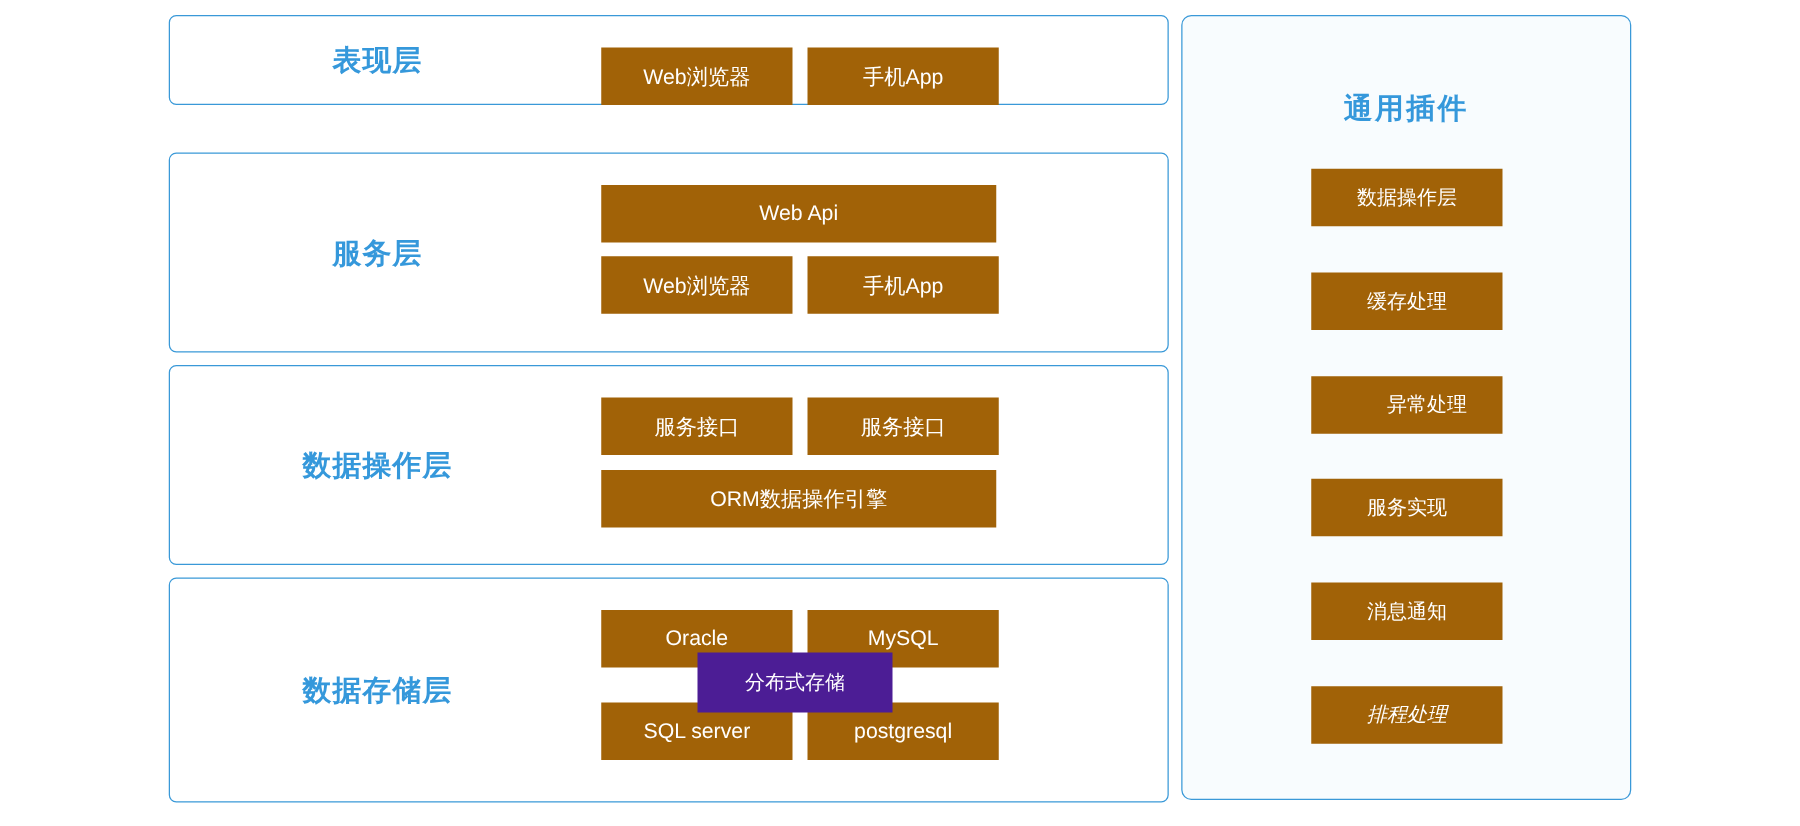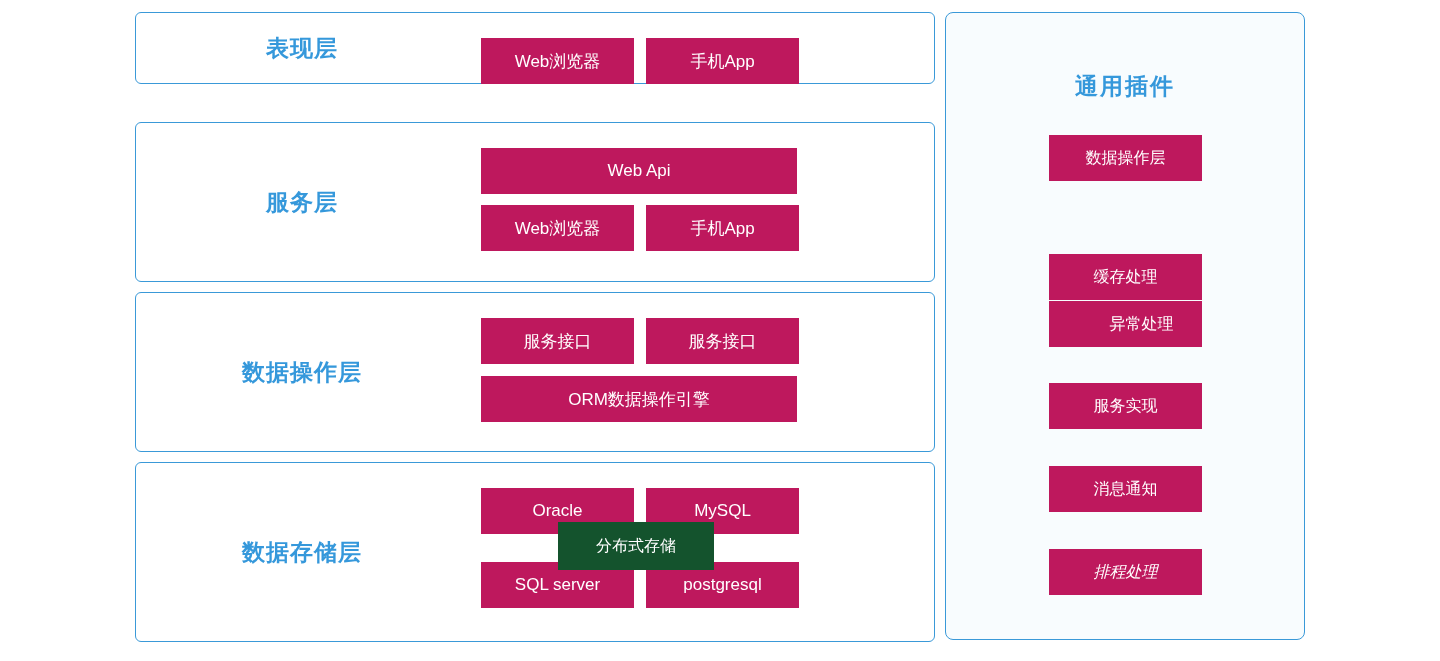--- a/index.html
+++ b/index.html
@@ -28,32 +28,32 @@
 
   .layer-label {
     position:absolute; left:0; top:0; bottom:0; width:332px;
     display:flex; align-items:center; justify-content:center;
     color:#3598db; font-size:23px; font-weight:bold; letter-spacing:1px;
   }
 
   .node {
     position:absolute;
     width:153px; height:46px;
-    background:#be185d; color:#ffffff;
+    background:#a16207; color:#ffffff;
     display:flex; align-items:center; justify-content:center;
     font-size:17px; text-align:center; white-space:nowrap;
   }
   .node.wide { width:316px; }
   .node.col2 { left:510px; }
   .node.col1 { left:345px; }
 
   .node.orange {
     left:422px; top:59px;
     width:156px; height:48px;
-    background:#14532d;
+    background:#4c1d95;
     font-size:16px;
     z-index:2;
   }
 
   
   .plugins-panel {
     position:absolute;
     left:945px; top:12px;
     width:360px; height:628px;
     background:#f8fcfe;
@@ -64,21 +64,21 @@
     position:absolute; top:58px; left:0; right:0;
     text-align:center;
     color:#3598db; font-size:23px; font-weight:bold; letter-spacing:2px;
   }
   .plugin-item {
     left:103px;
     width:153px; height:46px;
     font-size:16px;
   }
   #plugin-permission   { top:122px; }
-  #plugin-cache        { top:205px;margin-top:36px; }
+  #plugin-cache        { top:205px; }
   #plugin-exception    { top:288px;padding-left:32px; }
   #plugin-log          { top:370px; }
   #plugin-notification { top:453px; }
   #plugin-schedule     { top:536px;font-style:italic; }
 </style>
 </head>
 <body>
 
 <div class="canvas">
 

